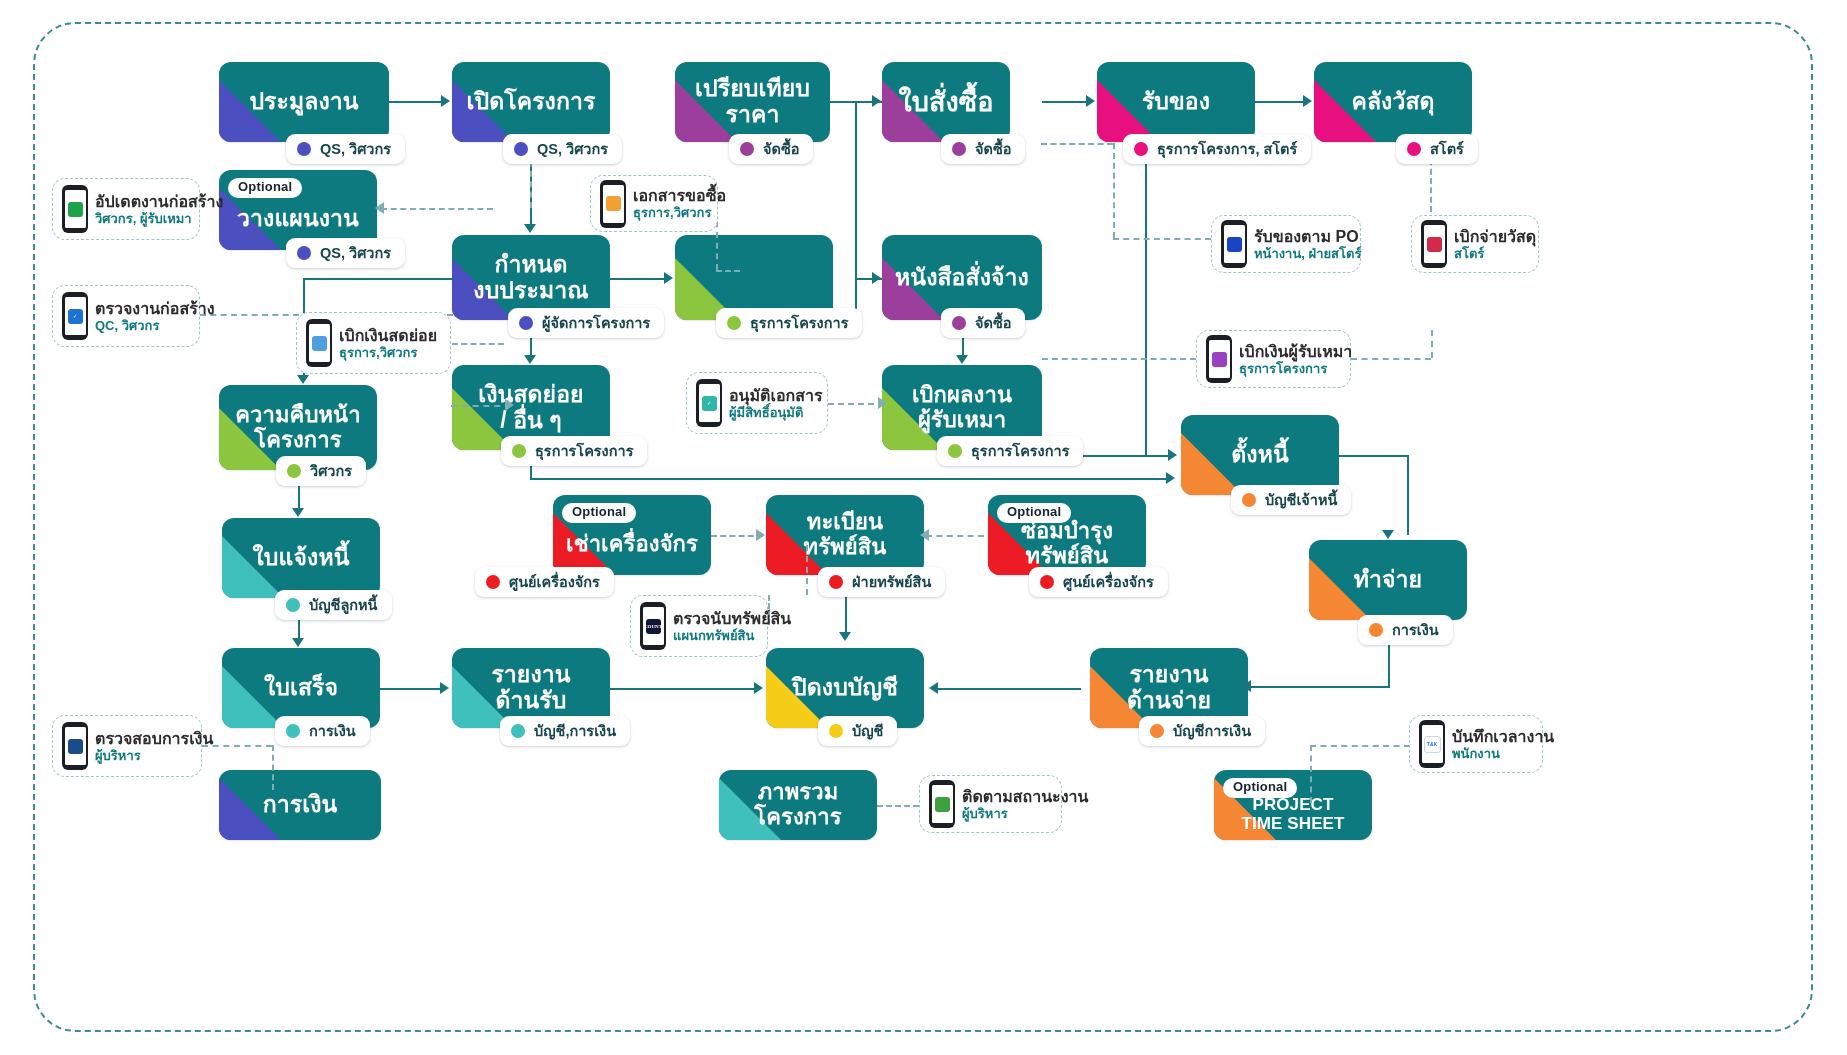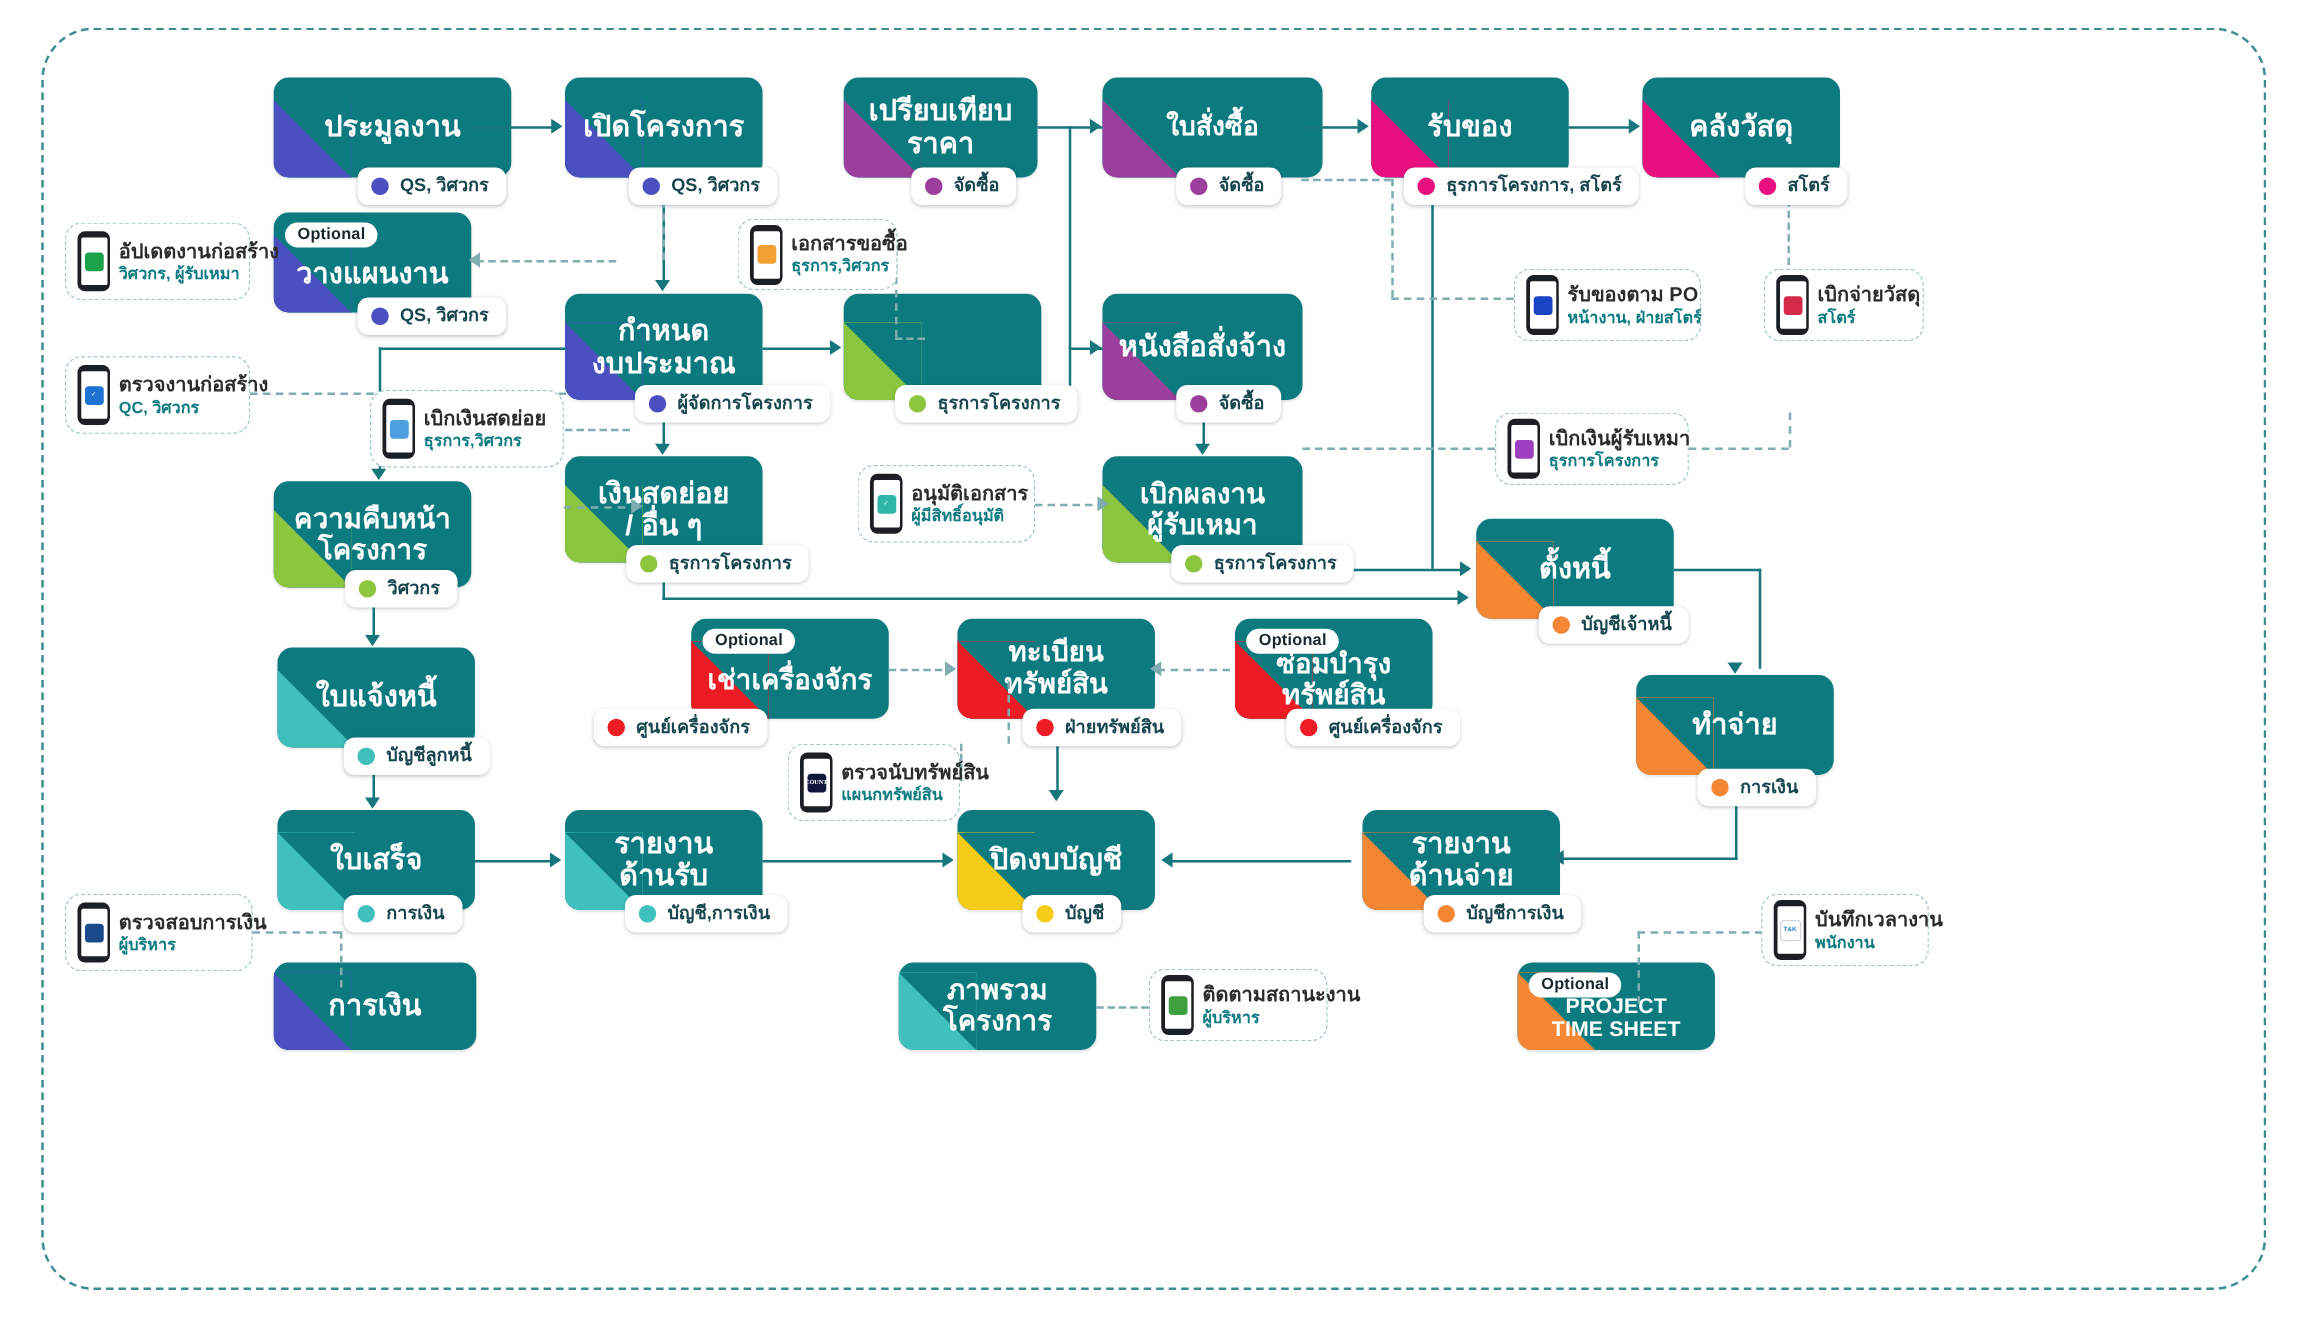--- a/index.html
+++ b/index.html
@@ -85,21 +85,21 @@
   .ar-d{border-left:6px solid transparent;border-right:6px solid transparent;border-top:9px solid #16767c;}
   .ar-rd{border-top:6px solid transparent;border-bottom:6px solid transparent;border-left:9px solid #7fadb2;}
   .ar-ld{border-top:6px solid transparent;border-bottom:6px solid transparent;border-right:9px solid #7fadb2;}
 </style>
 </head>
 <body>
 
 <div id="stage">
   <div id="frame"></div>
   <div id="layer">
-      <div class="card" style="left: 219px; top: 62px; width: 190px; height: 80px; font-size: 23px;">
+      <div class="card" style="left: 219px; top: 62px; width: 170px; height: 80px; font-size: 23px;">
         <div class="corner" style="background: rgb(75, 79, 191);"></div>
         <div class="cornermask"></div>
         <div class="ttl">ประมูลงาน</div>
       </div>
       <div class="pill" style="left: 286px; top: 134px;">
         <span class="dot" style="background: rgb(75, 79, 191);"></span>
         <span class="ptxt">QS, วิศวกร</span>
       </div>
       <div class="card" style="left: 452px; top: 62px; width: 158px; height: 80px; font-size: 23px;">
         <div class="corner" style="background: rgb(75, 79, 191);"></div>
@@ -113,21 +113,21 @@
       <div class="card" style="left: 675px; top: 62px; width: 155px; height: 80px; font-size: 23px;">
         <div class="corner" style="background: rgb(156, 63, 156);"></div>
         <div class="cornermask"></div>
         <div class="ttl">เปรียบเทียบ
 ราคา</div>
       </div>
       <div class="pill" style="left: 729px; top: 134px;">
         <span class="dot" style="background: rgb(156, 63, 156);"></span>
         <span class="ptxt">จัดซื้อ</span>
       </div>
-      <div class="card" style="left: 882px; top: 62px; width: 176px; height: 80px; font-size: 21px; align-items: center;">
+      <div class="card" style="left: 882px; top: 62px; width: 128px; height: 80px; font-size: 27px; align-items: center;">
         <div class="corner" style="background: rgb(156, 63, 156);"></div>
         <div class="cornermask"></div>
         <div class="ttl">ใบสั่งซื้อ</div>
       </div>
       <div class="pill" style="left: 941px; top: 134px;">
         <span class="dot" style="background: rgb(156, 63, 156);"></span>
         <span class="ptxt">จัดซื้อ</span>
       </div>
       <div class="card" style="left: 1097px; top: 62px; width: 158px; height: 80px; font-size: 23px;">
         <div class="corner" style="background: rgb(232, 16, 127);"></div>

